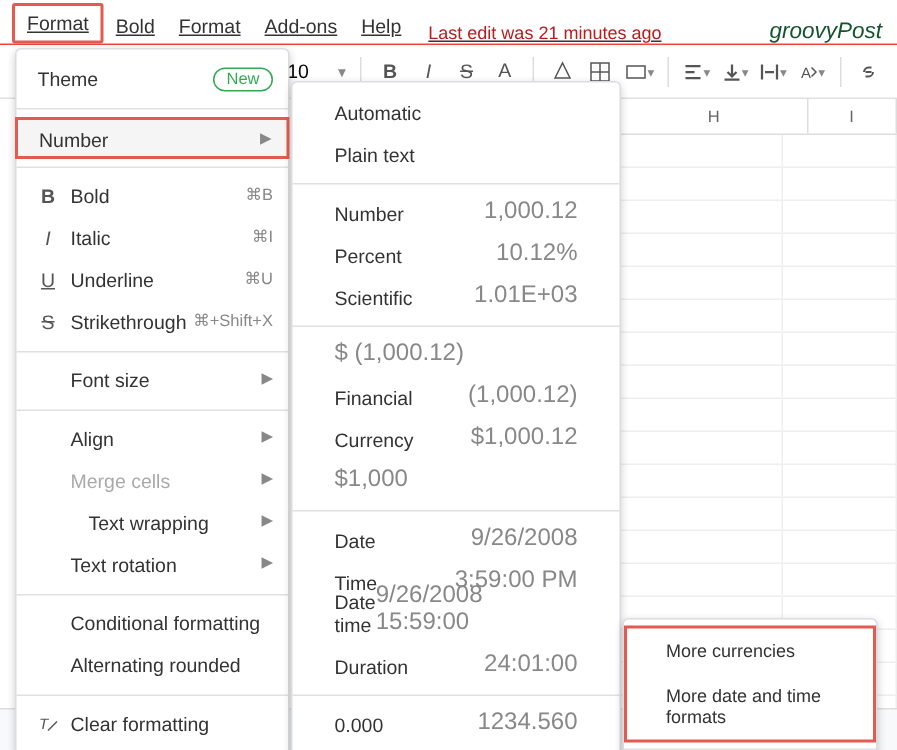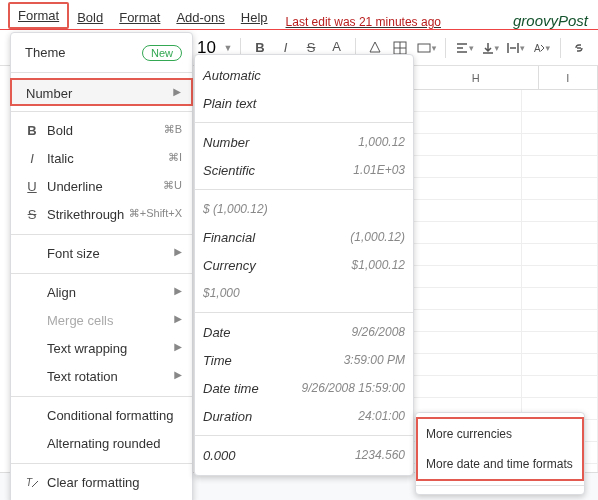--- a/index.html
+++ b/index.html
@@ -6,39 +6,39 @@
 body { font-family: Arial, sans-serif; font-size: 13px; color: #333; background: #fff; width: 598px; height: 500px; overflow: hidden; position: relative; }
 .menubar { display: flex; align-items: flex-end; height: 30px; padding: 0 8px; border-bottom: 1px solid #ef4444; position: relative; text-decoration: underline; }
 .menubar-item { padding: 4px 8px; cursor: pointer; color: #333; }
 .menubar-item.active { border: 2px solid #e35b50; border-radius: 2px; }
 .edit-status { color: #b91c1c; margin-left: 10px; font-size: 12px; }
 .watermark { position: absolute; right: 10px; color: #14532d; font-style: italic; font-size: 15px; }
 .toolbar { display: flex; align-items: center; height: 36px; padding: 0 8px; border-bottom: 1px solid #e0e0e0; gap: 4px; position: relative; z-index: 5; }
 .tool-sep { width: 1px; height: 20px; background: #ddd; margin: 0 4px; }
 .tool-btn { width: 24px; height: 24px; display: flex; align-items: center; justify-content: center; cursor: pointer; color: #555; border-radius: 3px; }
 .font-size { display: flex; align-items: center; gap: 2px; }
-.font-size-input { width: 30px; text-align: center; border: none; outline: none; font-size: 17px; }
+.font-size-input { width: 30px; border: none; outline: none; font-size: 13px; }
 .format-menu { position: absolute; left: 10px; top: 32px; width: 183px; background: #fff; border: 1px solid #dadce0; border-radius: 4px; box-shadow: 0 2px 6px rgba(0,0,0,0.2); z-index: 10; padding: 6px 0; }
 .fm-item { display: flex; align-items: flex-start; padding: 6px 10px; cursor: pointer; color: #333; font-size: 13px; position: relative; height: 28px; }
 .fm-item.highlighted { background: #f5f5f5; border: 2px solid #e35b50; margin: 0 -1px; }
 .fm-item.disabled { color: #aaa; }
 .fm-icon { width: 22px; display: flex; align-items: center; justify-content: center; font-size: 13px; color: #555; }
 .fm-label { flex: 1; margin-left: 4px; }
 .fm-shortcut { color: #888; font-size: 11px; }
 .fm-arrow { color: #888; font-size: 10px; margin-left: auto; }
 .fm-sep { height: 1px; background: #e0e0e0; margin: 5px 0; }
 .fm-theme-new { border: 1px solid #34a853; color: #34a853; border-radius: 10px; padding: 1px 8px; font-size: 11px; margin-left: auto; }
 .number-menu { position: absolute; left: 194px; top: 54px; width: 220px; background: #fff; border: 1px solid #dadce0; border-radius: 4px; box-shadow: 0 2px 6px rgba(0,0,0,0.2); z-index: 11; padding: 6px 0; }
-.nm-item { display: flex; align-items: center; padding: 6px 8px; cursor: pointer; color: #333; font-size: 13px; height: 28px; font-style: italic; }
+.nm-item { display: flex; align-items: flex-end; padding: 6px 28px; cursor: pointer; color: #333; font-size: 13px; height: 28px; }
 .nm-label { flex: 1; }
-.nm-sample { color: #888; font-size: 12px; }
+.nm-sample { color: #888; font-size: 16px; }
 .nm-sep { height: 1px; background: #e0e0e0; margin: 5px 0; }
 .more-formats-menu { position: absolute; left: 415px; top: 412px; width: 170px; background: #fff; border: 1px solid #dadce0; border-radius: 4px; box-shadow: 0 2px 6px rgba(0,0,0,0.2); z-index: 12; padding: 4px 0; }
 .mf-highlight-box { border: 2px solid #e35b50; }
-.mf-item { padding: 8px 8px; cursor: pointer; font-size: 12px; }
+.mf-item { padding: 8px 26px; cursor: pointer; font-size: 12px; }
 .mf-sep { height: 1px; background: #e0e0e0; margin: 4px 0; }
 .sheet-area { position: absolute; left: 194px; top: 66px; right: 0; bottom: 30px; }
 .col-headers { display: flex; height: 24px; border-bottom: 1px solid #ddd; }
 .col-header { border-right: 1px solid #ddd; text-align: center; font-size: 11px; color: #666; line-height: 24px; }
 .col-H { width: 210px; margin-left: 220px; }
 .col-I { width: 100px; }
 .sheet-rows { }
 .sheet-row { display: flex; height: 22px; border-bottom: 1px solid #eee; }
 .cell { border-right: 1px solid #eee; }
 .cell-blank1 { width: 220px; }
@@ -286,21 +286,21 @@
   <div class="fm-sep"></div>
   <div class="fm-item">
     <span class="fm-label" style="margin-left:26px">Align</span>
     <span class="fm-arrow">▶</span>
   </div>
   <div class="fm-item disabled">
     <span class="fm-label" style="margin-left:26px">Merge cells</span>
     <span class="fm-arrow">▶</span>
   </div>
   <div class="fm-item">
-    <span class="fm-label" style="margin-left:26px">Text wrapping</span>
+    <span class="fm-label" style="margin-left:38px">Text wrapping</span>
     <span class="fm-arrow">▶</span>
   </div>
   <div class="fm-item">
     <span class="fm-label" style="margin-left:26px">Text rotation</span>
     <span class="fm-arrow">▶</span>
   </div>
   <div class="fm-sep"></div>
   <div class="fm-item">
     <span class="fm-label" style="margin-left:26px">Conditional formatting</span>
   </div>
@@ -325,20 +325,24 @@
     </div>
   <div class="nm-item">
       <span class="nm-label">Plain text</span>
     </div>
   <div class="nm-sep"></div>
   <div class="nm-item">
       <span class="nm-label">Number</span>
       <span class="nm-sample">1,000.12</span>
     </div>
   <div class="nm-item">
+      <span class="nm-label">Percent</span>
+      <span class="nm-sample">10.12%</span>
+    </div>
+  <div class="nm-item">
       <span class="nm-label">Scientific</span>
       <span class="nm-sample">1.01E+03</span>
     </div>
   <div class="nm-sep"></div>
   <div class="nm-item">
       <span class="nm-sample">$ (1,000.12)</span>
     </div>
   <div class="nm-item">
       <span class="nm-label">Financial</span>
       <span class="nm-sample">(1,000.12)</span>

